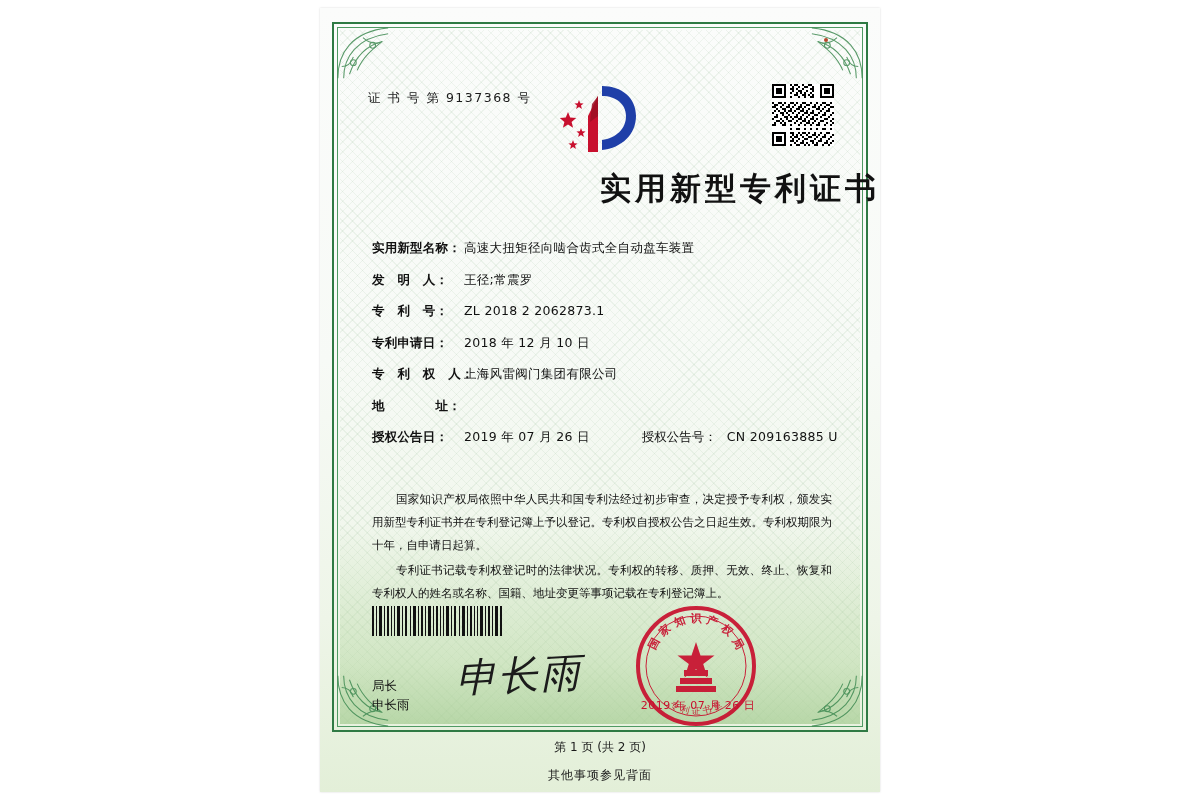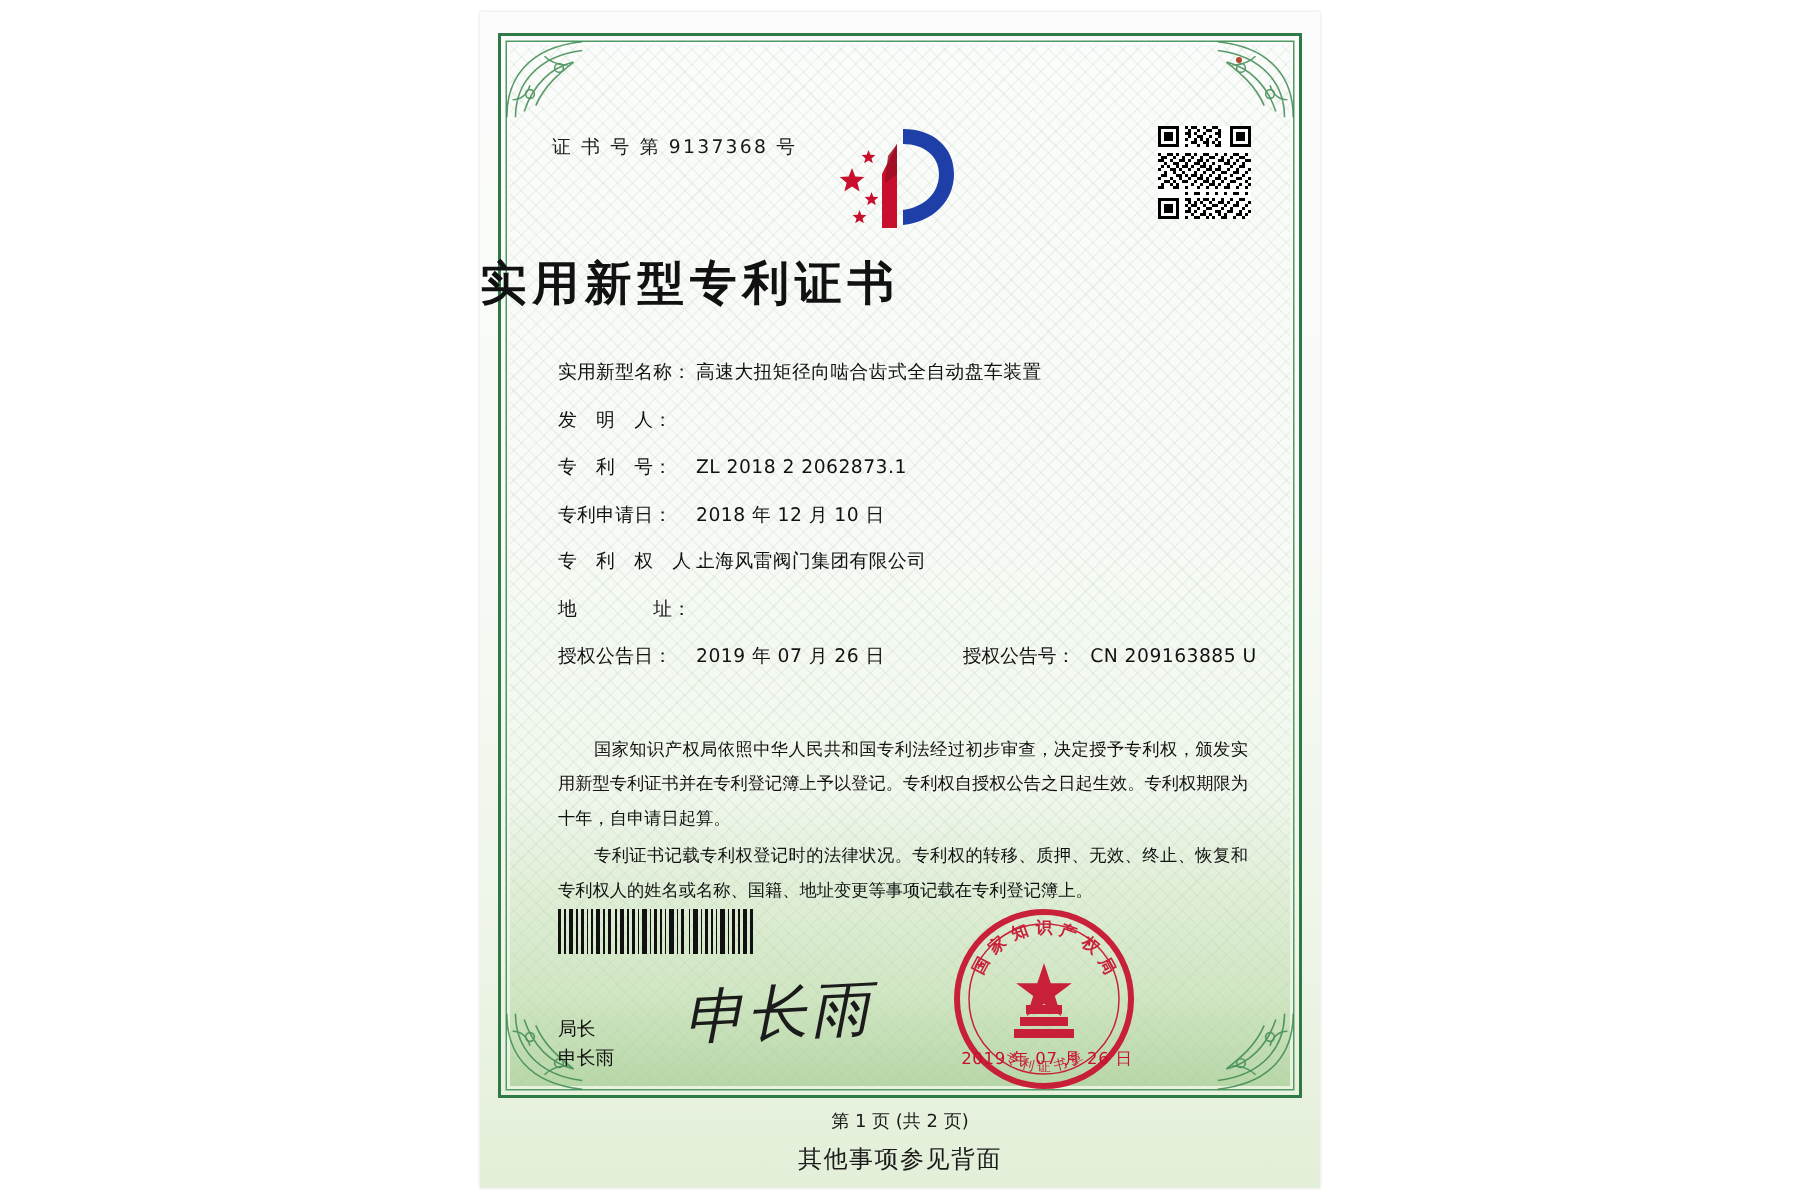--- a/index.html
+++ b/index.html
@@ -102,21 +102,21 @@
     transform: translateX(-50%);
     width: 120px;
     height: 74px;
   }
   .emblem svg { display:block; }
 
   .cert-title {
     position: absolute;
     left: 0; right: 0;
     top: 160px;
-    text-align: left;
+    text-align: right;
     font-size: 31px;
     font-weight: bold;
     letter-spacing: 4px;
     color: #111;
     font-family: "DejaVu Sans", sans-serif;
   }
 
   
   .fields {
     position: absolute;
@@ -130,20 +130,21 @@
     margin-bottom: 14.5px;
     font-size: 12.5px;
     color: #111;
     font-family: "DejaVu Sans", sans-serif;
   }
   .field-label {
     width: 92px;
     flex: 0 0 92px;
     letter-spacing: 0.2px;
     white-space: nowrap;
+    font-weight: bold;
   }
   .field-value {
     flex: 1;
     letter-spacing: 0.3px;
   }
   .field-row.dual .field-value { flex: 0 0 auto; }
   .field-label2 {
     margin-left: 52px;
     margin-right: 10px;
     white-space: nowrap;
@@ -222,21 +223,21 @@
     text-align: center;
     font-size: 12px;
     color: #1a1a1a;
     font-family: "DejaVu Sans", sans-serif;
   }
   .footer-note {
     position: absolute;
     left: 0; right: 0;
     bottom: 8px;
     text-align: center;
-    font-size: 16px;
+    font-size: 12px;
     color: #1a1a1a;
     font-family: "DejaVu Sans", sans-serif;
     letter-spacing: 1px;
   }
   .dot-mark {
     position: absolute;
     right: 52px;
     top: 30px;
     width: 4px;
     height: 4px;
@@ -538,20 +539,21 @@
 
     <div class="cert-title">实用新型专利证书</div>
 
     <div class="fields">
       <div class="field-row">
         <div class="field-label">实用新型名称：</div>
         <div class="field-value">高速大扭矩径向啮合齿式全自动盘车装置</div>
       </div>
       <div class="field-row">
         <div class="field-label">发　明　人：</div>
+        <div class="field-value">王径;常震罗</div>
       </div>
       <div class="field-row">
         <div class="field-label">专　利　号：</div>
         <div class="field-value">ZL 2018 2 2062873.1</div>
       </div>
       <div class="field-row">
         <div class="field-label">专利申请日：</div>
         <div class="field-value">2018 年 12 月 10 日</div>
       </div>
       <div class="field-row">

